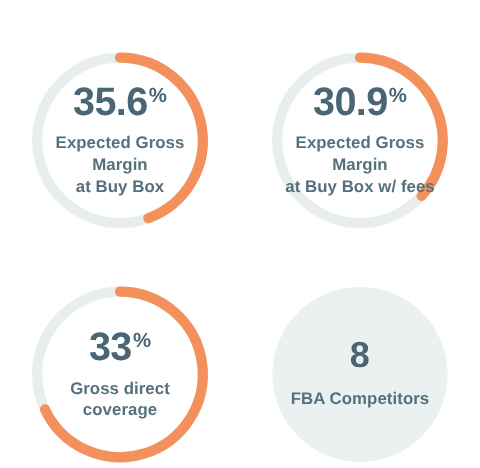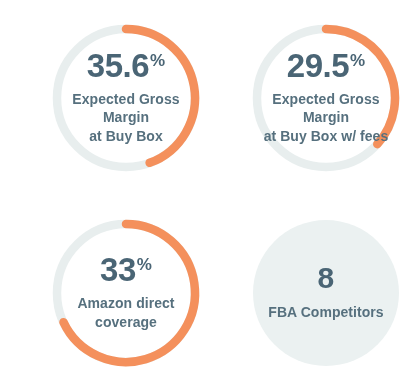--- a/index.html
+++ b/index.html
@@ -12,21 +12,21 @@
   }
   #kpi-grid{
     width:400px;height:390px;
     display:grid;
     grid-template-columns:200px 200px;
     grid-template-rows:195px 195px;
   }
   .kpi-cell{
     position:relative;
     width:200px;height:195px;
-    display:flex;align-items:center;justify-content:center;padding-left:26px;
+    display:flex;align-items:flex-end;justify-content:center;
   }
   .gauge{
     position:relative;
     width:156px;height:156px;
     display:flex;align-items:center;justify-content:center;
   }
   .gauge svg{
     position:absolute;inset:0;
     width:156px;height:156px;
     display:block;
@@ -101,41 +101,41 @@
   </div>
 
   <div class="kpi-cell">
     <div class="gauge">
       <svg viewBox="0 0 156 156">
         <circle class="track" cx="78" cy="78" r="69"></circle>
         <path class="arc" d="M 78 9 A 69 69 0 0 1 129.28 124.17"></path>
       </svg>
       <div class="gauge-inner">
         <div class="value-row">
-          <span class="value-num">29.5</span>
+          <span class="value-num">30.9</span>
           <span class="value-suffix">%</span>
         </div>
         <div class="gauge-label">Expected Gross Margin
 at Buy Box w/ fees</div>
       </div>
     </div>
   </div>
 
   <div class="kpi-cell">
     <div class="gauge">
       <svg viewBox="0 0 156 156">
         <circle class="track" cx="78" cy="78" r="69"></circle>
         <path class="arc" d="M 78 9 A 69 69 0 1 1 15.46 107.16"></path>
       </svg>
       <div class="gauge-inner">
         <div class="value-row">
           <span class="value-num">33</span>
           <span class="value-suffix">%</span>
         </div>
-        <div class="gauge-label">Amazon direct coverage</div>
+        <div class="gauge-label">Gross direct coverage</div>
       </div>
     </div>
   </div>
 
   <div class="kpi-cell cell-plain">
     <div class="gauge">
       <svg viewBox="0 0 156 156">
         <circle class="solid-disc" cx="78" cy="78" r="73"></circle>
       </svg>
       <div class="gauge-inner">

